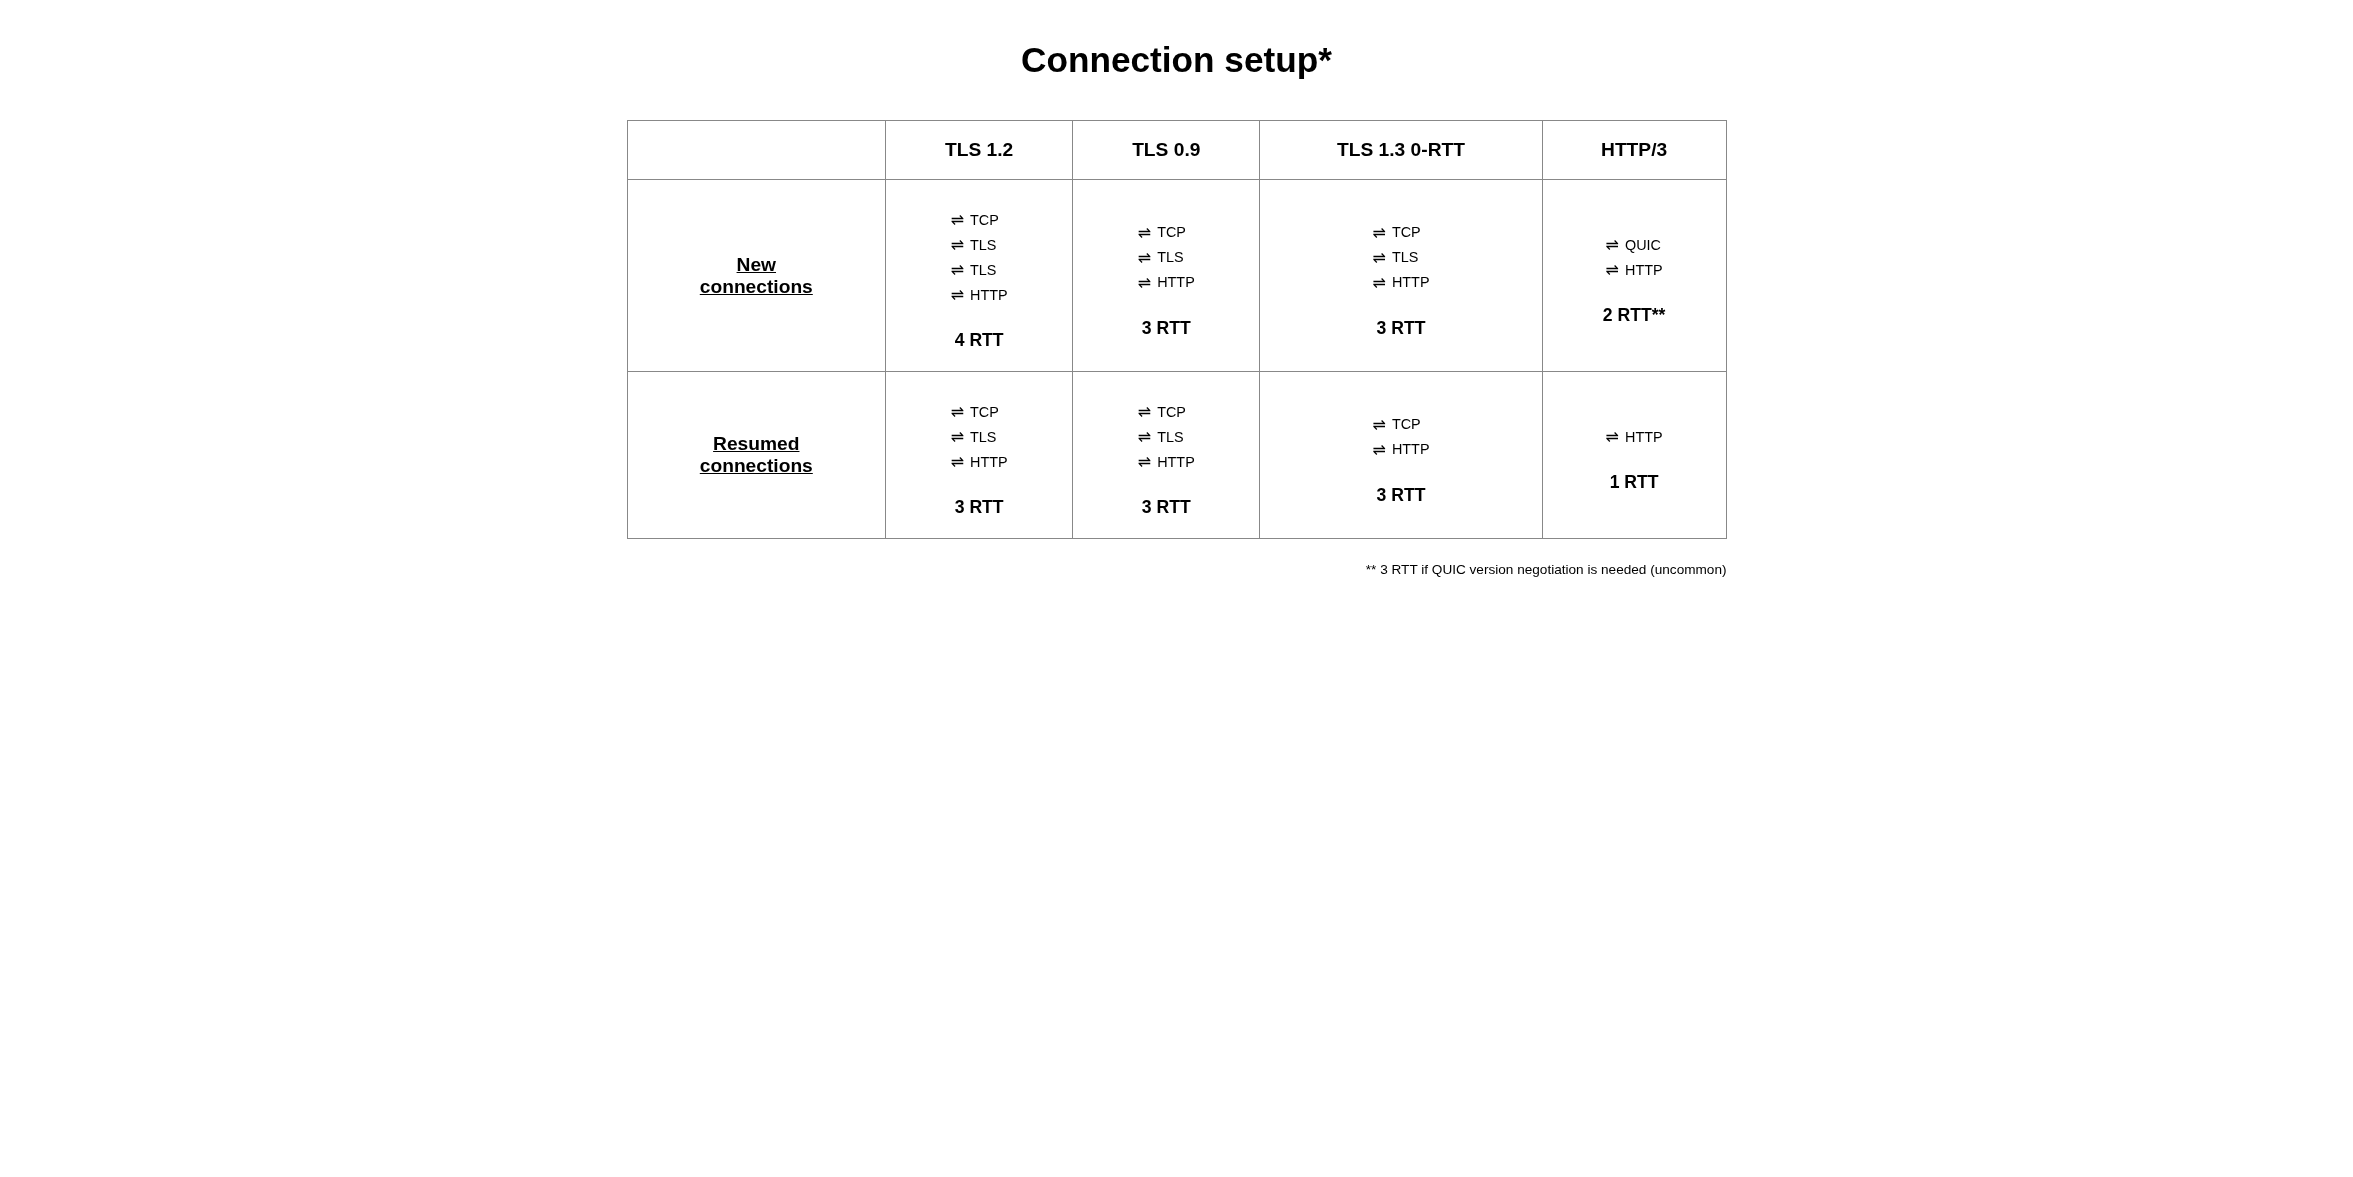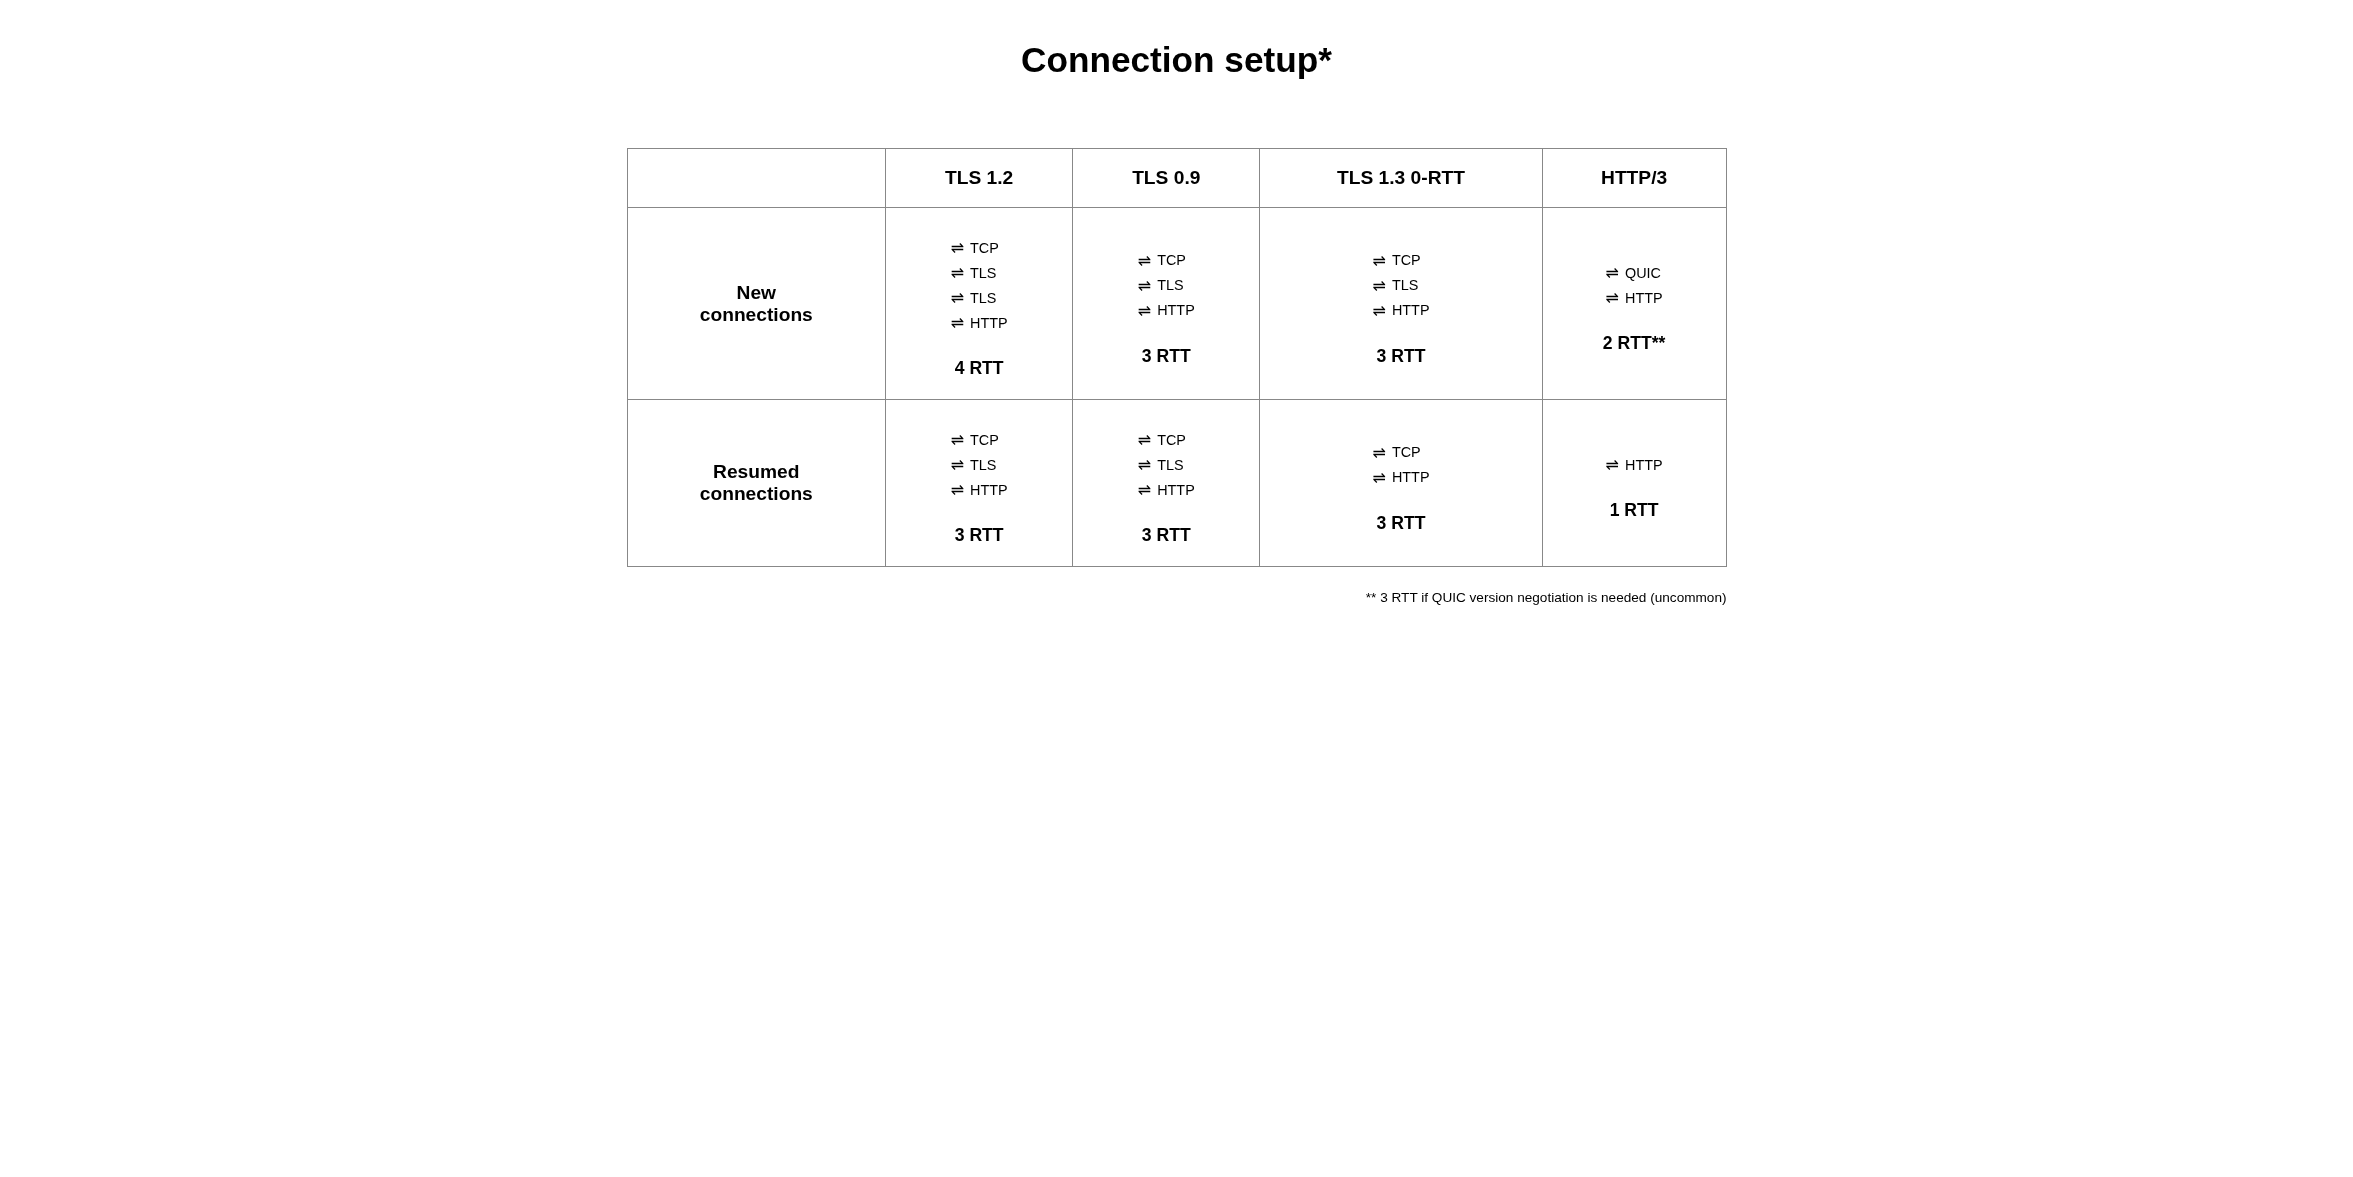--- a/index.html
+++ b/index.html
@@ -24,21 +24,20 @@
       margin-bottom: 40px;
       text-align: left;
       color: #000;
     }
 
     .comparison-table {
       border-collapse: collapse;
       width: 90%;
       max-width: 1100px;
       border: 1.5px solid #888;
-      margin-top: 28px;
     }
 
     .comparison-table th,
     .comparison-table td {
       border: 1.5px solid #888;
       padding: 20px 24px;
       vertical-align: middle;
       text-align: center;
     }
 
@@ -54,20 +53,21 @@
       border-top: none;
       border-left: none;
     }
 
     .row-label {
       font-weight: 900;
       font-size: 1.2rem;
       color: #000;
       text-align: center;
       vertical-align: middle;
+      text-decoration: underline;
     }
 
     .cell-content {
       display: flex;
       flex-direction: column;
       align-items: flex-start;
       gap: 6px;
       padding: 10px 0;
     }
 

